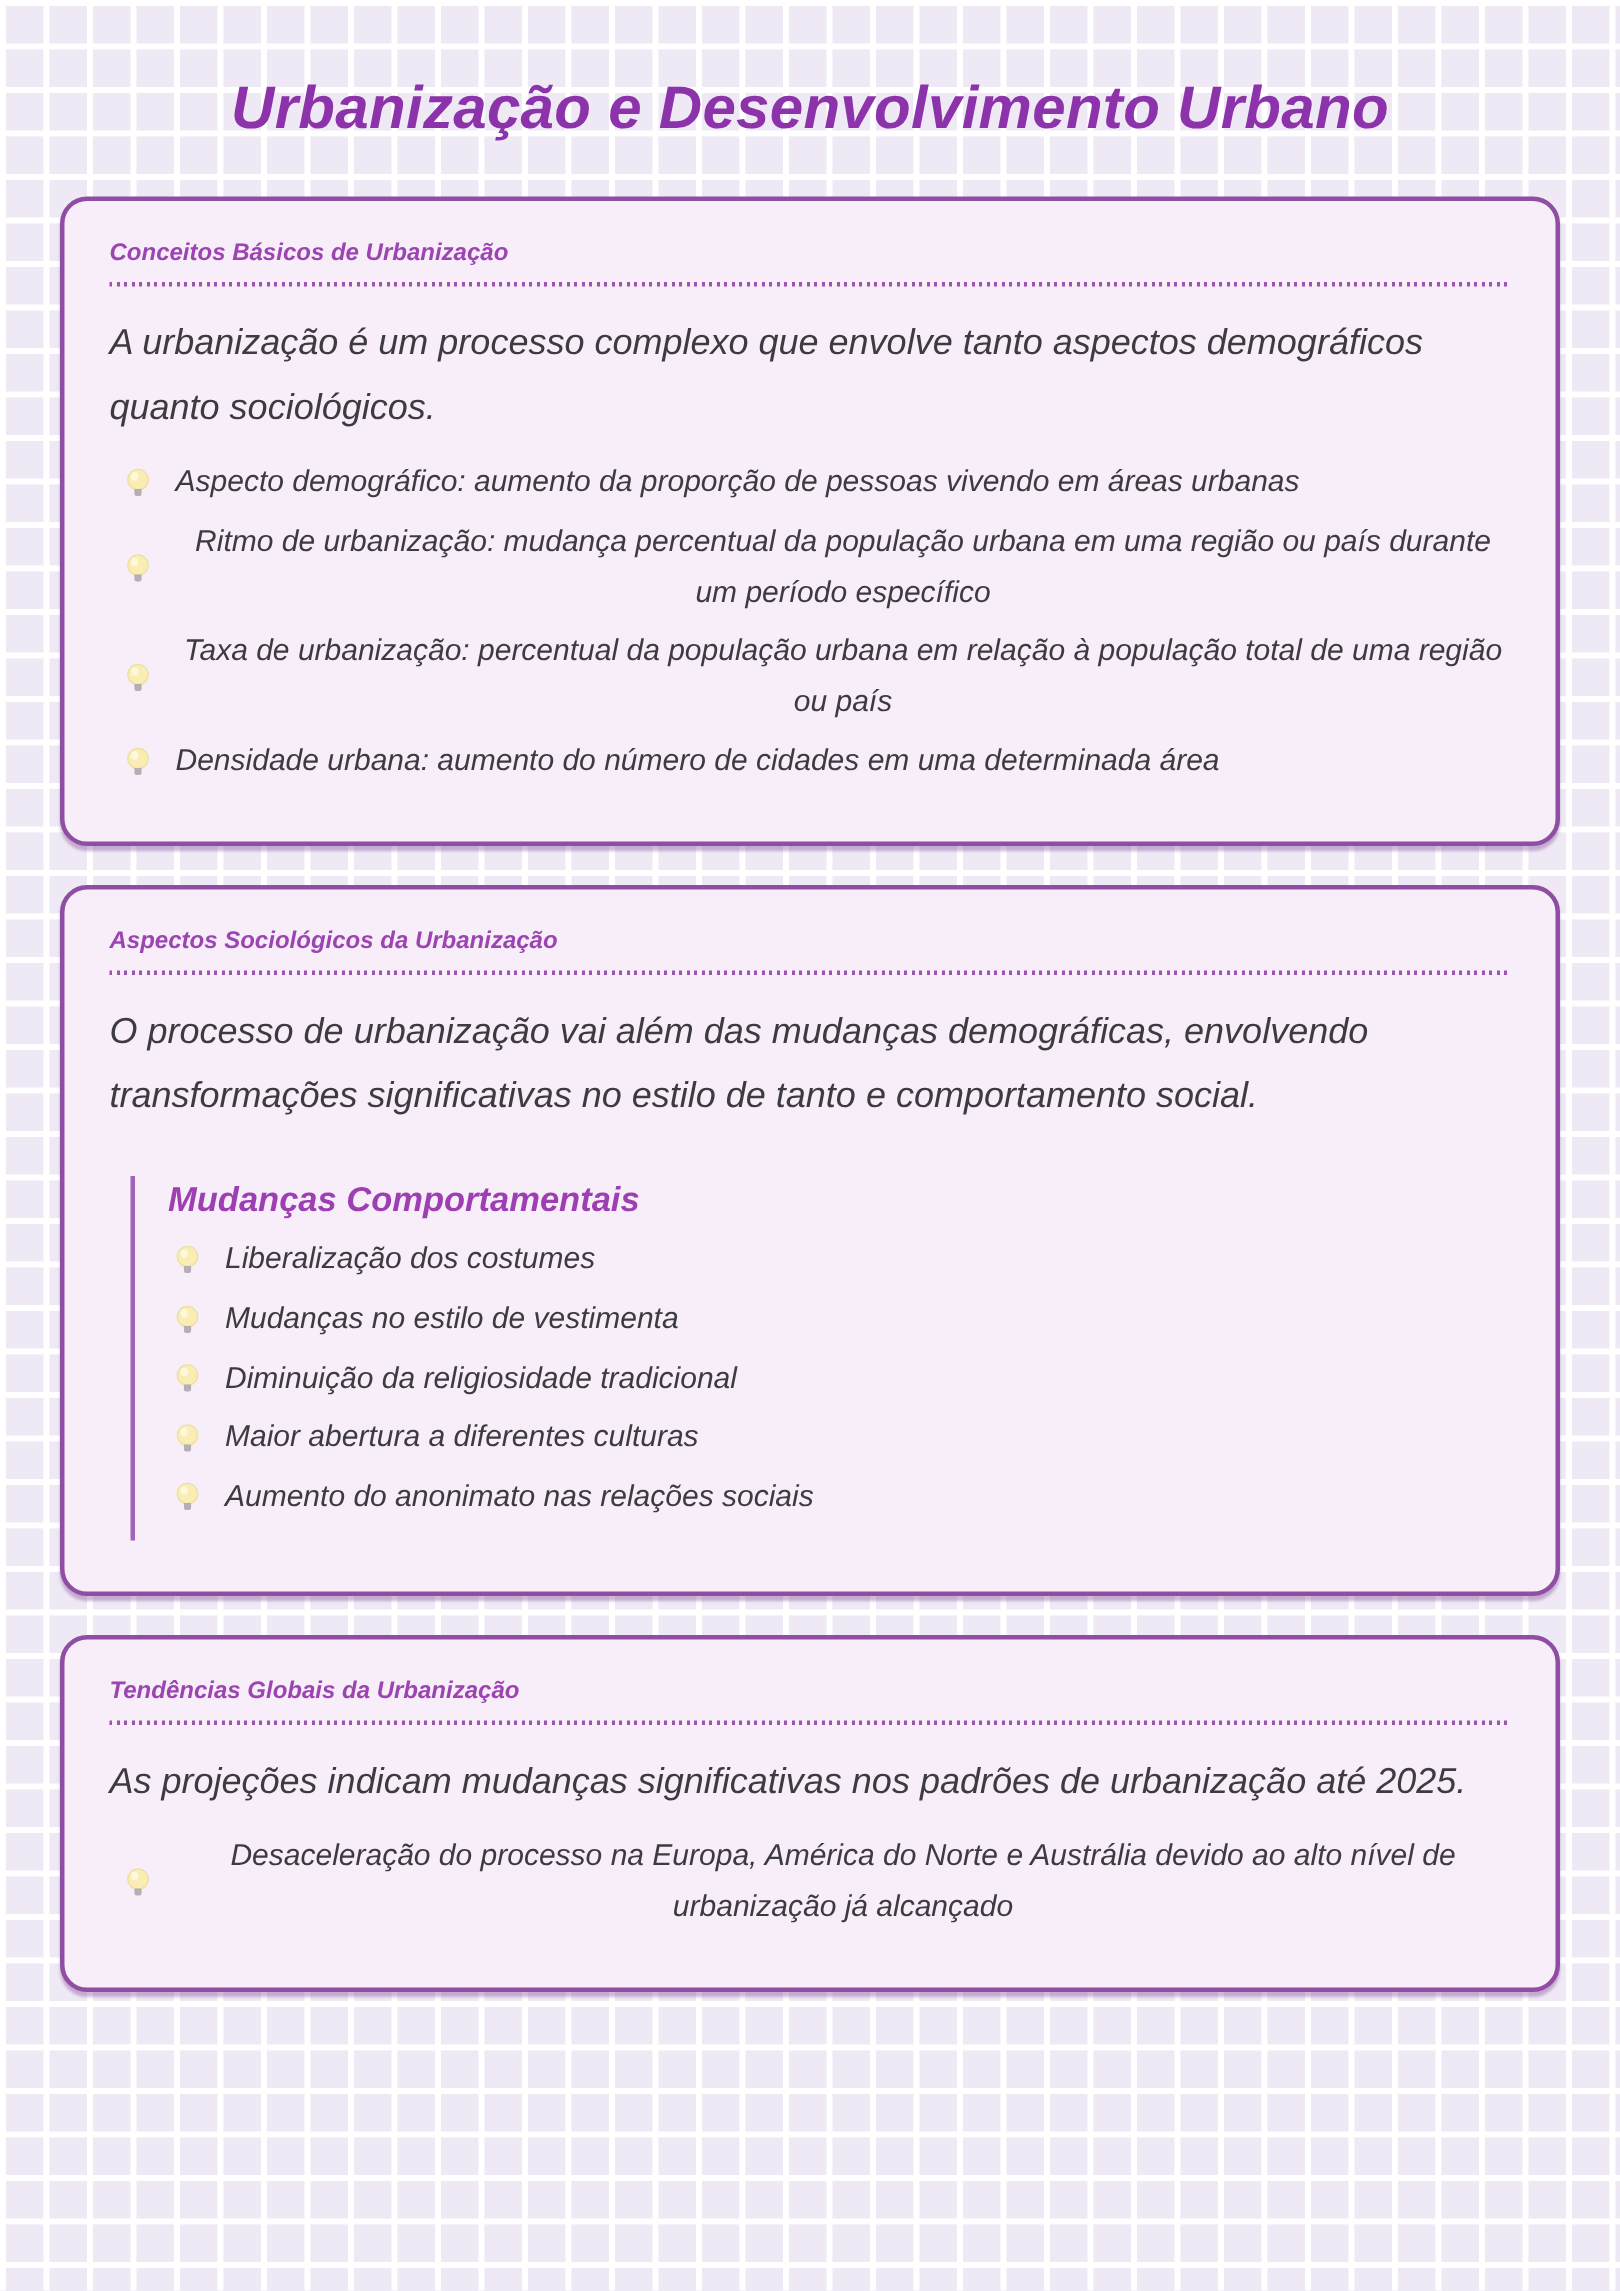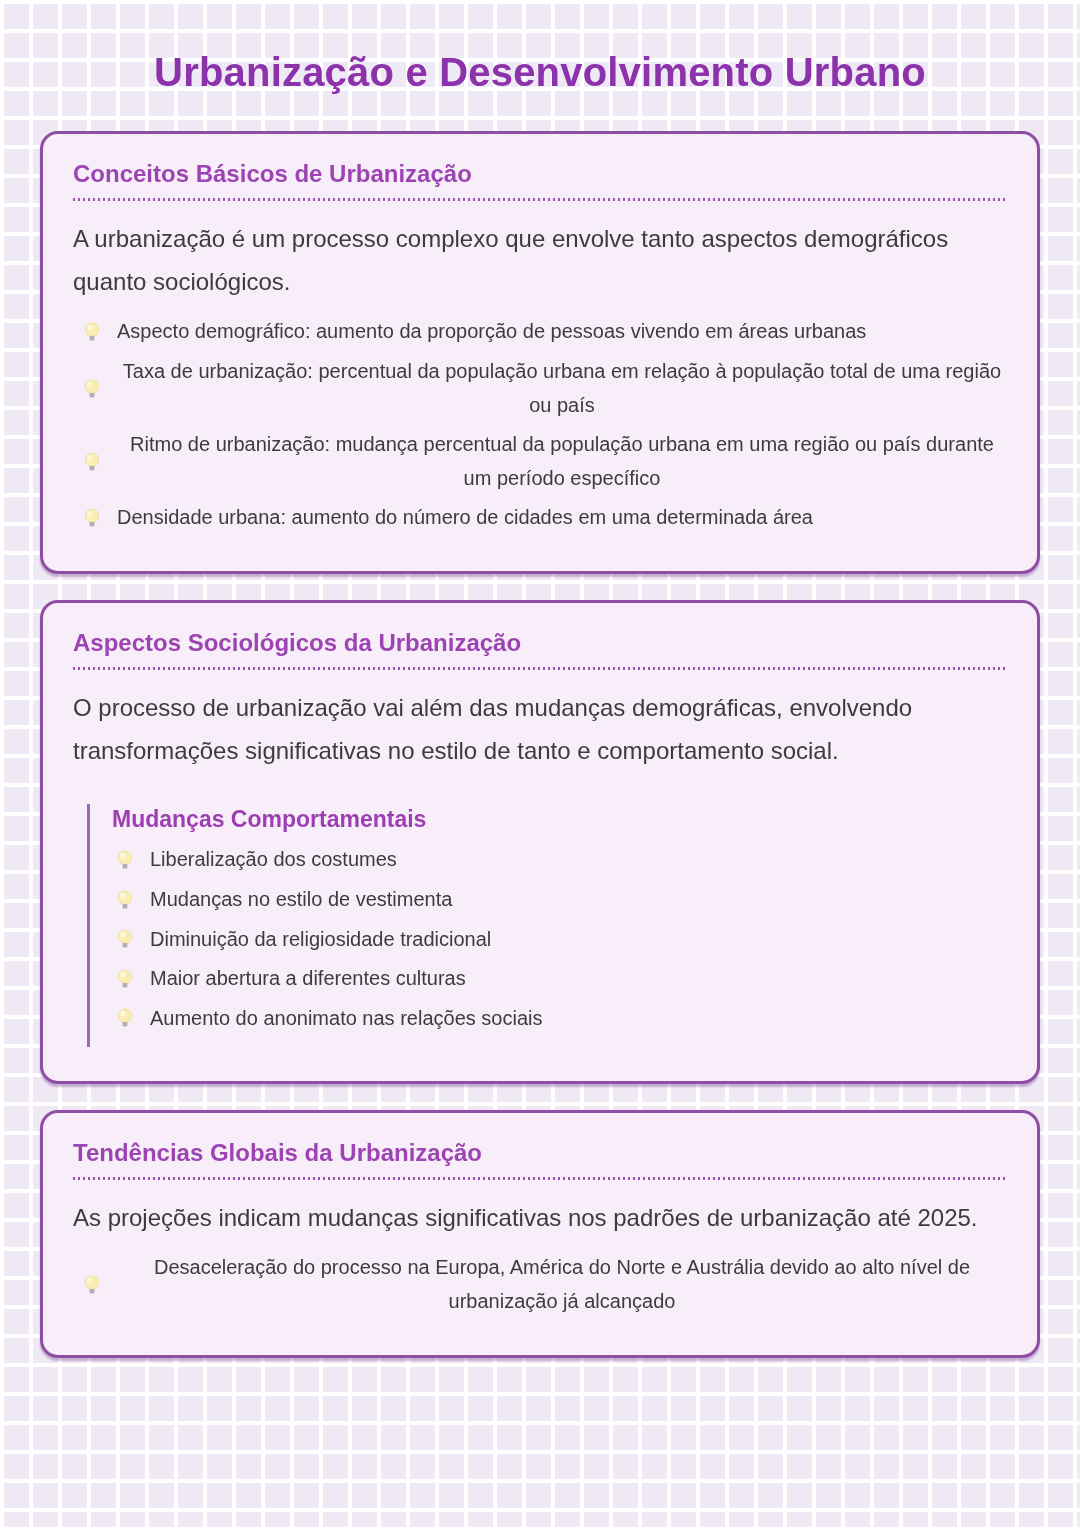--- a/index.html
+++ b/index.html
@@ -16,20 +16,21 @@
       linear-gradient(to right, #ffffff 0 4px, rgba(255,255,255,0) 4px),
       linear-gradient(to bottom, #ffffff 0 4px, rgba(255,255,255,0) 4px);
     background-size: 29px 29px;
     color: #3d3b40;
   }
 
   .page {
     width: 1080px;
     height: 1527px;
     padding: 50px 40px 12px 40px;
+    font-style: italic;
   }
 
   h1.page-title {
     text-align: center;
     font-size: 40px;
     font-weight: 700;
     color: #8c33ab;
     letter-spacing: 0.2px;
     margin-bottom: 36px;
   }
@@ -37,21 +38,21 @@
   .card {
     background: #f7eef9;
     border: 3px solid #8f4da3;
     border-radius: 18px;
     padding: 26px 30px 30px 30px;
     margin-bottom: 26px;
     box-shadow: 0 3px 2px rgba(113, 58, 134, 0.35);
   }
 
   .card-title {
-    font-size: 24px;
+    font-size: 16px;
     font-weight: 700;
     color: #9d44b3;
     margin-bottom: 10px;
   }
 
   .title-divider {
     height: 3px;
     background: repeating-linear-gradient(90deg, #9a55ae 0 2px, rgba(0,0,0,0) 2px 5px);
     margin-bottom: 16px;
   }
@@ -128,32 +129,32 @@
         </li>
 
         <li>
           <span class="bulb">
             <svg viewBox="0 0 24 24" width="22" height="22" aria-hidden="true">
               <circle cx="12" cy="9.5" r="7.4" fill="#f9edb4" stroke="#ece0a2" stroke-width="1"></circle>
               <ellipse cx="9.6" cy="7.2" rx="2.6" ry="3.1" fill="#fdf8dc"></ellipse>
               <path d="M9.4 16.4h5.2v3.4a1.6 1.6 0 0 1-1.6 1.6h-2a1.6 1.6 0 0 1-1.6-1.6z" fill="#b5aeb5"></path>
             </svg>
           </span>
+          <span class="bullet-text">Ritmo de urbanização: mudança percentual da população urbana em uma região ou país durante um período específico</span>
+        </li>
+
+        <li>
+          <span class="bulb">
+            <svg viewBox="0 0 24 24" width="22" height="22" aria-hidden="true">
+              <circle cx="12" cy="9.5" r="7.4" fill="#f9edb4" stroke="#ece0a2" stroke-width="1"></circle>
+              <ellipse cx="9.6" cy="7.2" rx="2.6" ry="3.1" fill="#fdf8dc"></ellipse>
+              <path d="M9.4 16.4h5.2v3.4a1.6 1.6 0 0 1-1.6 1.6h-2a1.6 1.6 0 0 1-1.6-1.6z" fill="#b5aeb5"></path>
+            </svg>
+          </span>
           <span class="bullet-text">Taxa de urbanização: percentual da população urbana em relação à população total de uma região ou país</span>
-        </li>
-
-        <li>
-          <span class="bulb">
-            <svg viewBox="0 0 24 24" width="22" height="22" aria-hidden="true">
-              <circle cx="12" cy="9.5" r="7.4" fill="#f9edb4" stroke="#ece0a2" stroke-width="1"></circle>
-              <ellipse cx="9.6" cy="7.2" rx="2.6" ry="3.1" fill="#fdf8dc"></ellipse>
-              <path d="M9.4 16.4h5.2v3.4a1.6 1.6 0 0 1-1.6 1.6h-2a1.6 1.6 0 0 1-1.6-1.6z" fill="#b5aeb5"></path>
-            </svg>
-          </span>
-          <span class="bullet-text">Ritmo de urbanização: mudança percentual da população urbana em uma região ou país durante um período específico</span>
         </li>
 
         <li>
           <span class="bulb">
             <svg viewBox="0 0 24 24" width="22" height="22" aria-hidden="true">
               <circle cx="12" cy="9.5" r="7.4" fill="#f9edb4" stroke="#ece0a2" stroke-width="1"></circle>
               <ellipse cx="9.6" cy="7.2" rx="2.6" ry="3.1" fill="#fdf8dc"></ellipse>
               <path d="M9.4 16.4h5.2v3.4a1.6 1.6 0 0 1-1.6 1.6h-2a1.6 1.6 0 0 1-1.6-1.6z" fill="#b5aeb5"></path>
             </svg>
           </span>

